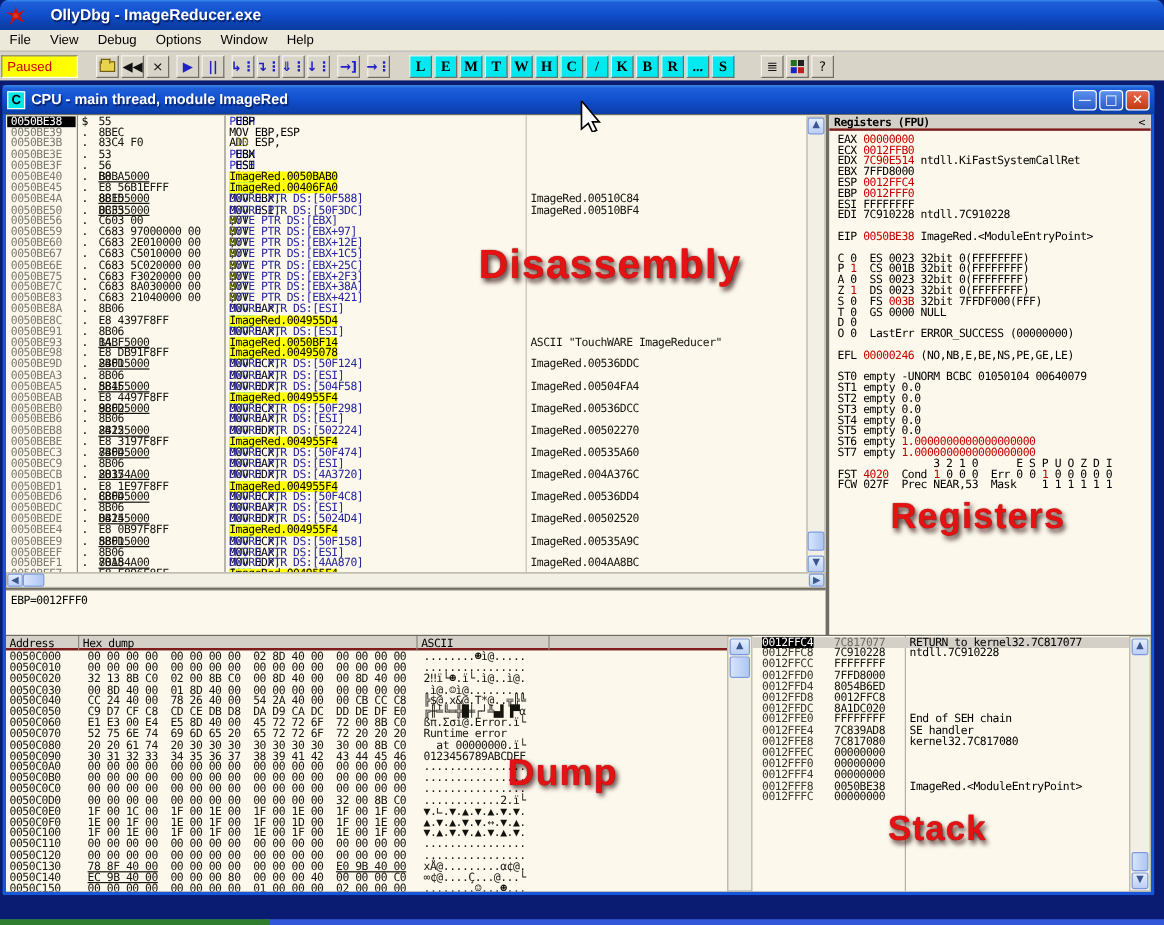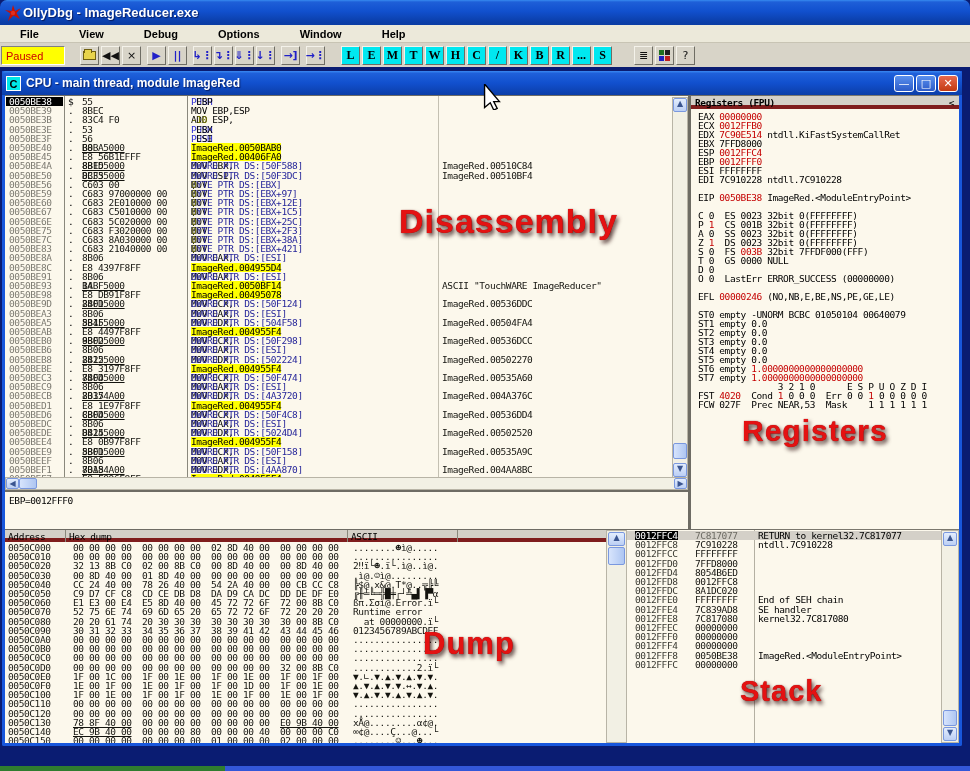--- a/index.html
+++ b/index.html
@@ -4,27 +4,27 @@
 <style>
   * { margin:0; padding:0; box-sizing:border-box; }
   body { background:#333; }
   #root { position:relative; width:970px; height:771px; overflow:hidden;
           background:#0A1C72; font-family:"Liberation Sans", sans-serif; }
 
   
   .titlebar { position:absolute; left:0; top:0; width:970px; height:25px;
     background:linear-gradient(180deg,#378BF0 0%,#1E5FD8 8%,#1150CE 45%,#0B3EA8 88%,#0A3CA4 100%);
     border-radius:7px 7px 0 0; display:flex; align-items:center; padding-left:5px; }
-  .titlebar .title { color:#fff; font-weight:bold; font-size:13px; margin-left:2px;
+  .titlebar .title { color:#fff; font-weight:bold; font-size:13px; margin-left:21px;
     text-shadow:1px 1px 1px rgba(0,0,40,.6); }
   .app-icon { width:16px; height:16px; display:inline-block; }
 
   .menubar { position:absolute; left:0; top:25px; width:970px; height:18px;
     background:#ECE9DA; border-bottom:1px solid #c8c4b4; display:flex; align-items:center; }
-  .menu-item { font-size:11px; color:#000; padding:2px 20px; cursor:default;font-weight:bold; }
+  .menu-item { font-size:11px; color:#000; padding:2px 8px; cursor:default; }
 
   .toolbar { position:absolute; left:0; top:43px; width:970px; height:24px;
     background:#D8D4C8; display:flex; align-items:center; }
   .paused-box { width:64px; height:19px; margin-left:1px; background:#FFFF00;
     border:1px solid #808080; border-right-color:#fff; border-bottom-color:#fff;
     color:#CC0000; font-size:11px; padding:3px 0 0 4px; }
   .tbtn { width:19px; height:19px; margin:0 1px; background:#D8D4C8;
     border:1px solid; border-color:#f4f2ea #6f6d64 #6f6d64 #f4f2ea;
     font-size:11px; display:flex; align-items:center; justify-content:center;
     color:#111; font-family:"DejaVu Sans", sans-serif; }
@@ -55,21 +55,21 @@
   .winbtn { width:20px; height:17px; margin-left:2px; border-radius:3px;
     border:1px solid #fff; color:#fff; font-size:11px; line-height:15px; text-align:center;
     background:linear-gradient(180deg,#5A90EE,#2C5BC8); font-family:"DejaVu Sans",sans-serif; }
   .winbtn.close { background:linear-gradient(180deg,#E8694E,#C33A12); font-weight:bold; }
   .cpu-body { position:absolute; left:0; top:24px; width:765px; height:648px; background:#6e6c64; }
 
   
   .pane { position:absolute; background:#FCF8EC; overflow:hidden; }
   .mono, .mono span { font-family:"DejaVu Sans Mono", monospace; font-size:9.5px;
     letter-spacing:-0.4px; white-space:pre; }
-  .hdrbar { background:#D4D0C8; border-bottom:4px solid #7f1d1d; color:#000; }
+  .hdrbar { background:#D4D0C8; border-bottom:2px solid #7f1d1d; color:#000; }
 
   
   #disasm { left:0; top:1px; width:683px; height:381px; }
   .drow { position:absolute; left:0; width:100%; height:9.2px; line-height:9.2px; }
   .drow span { position:absolute; top:0; }
   .c-addr { left:1px; width:57px; color:#7d7b72; padding-left:3px; }
   .c-addr.sel { background:#000; color:#fff; }
   .c-pre  { left:63px; color:#000; }
   .c-hex  { left:77px; color:#14140f; }
   .c-instr{ left:186px; }

